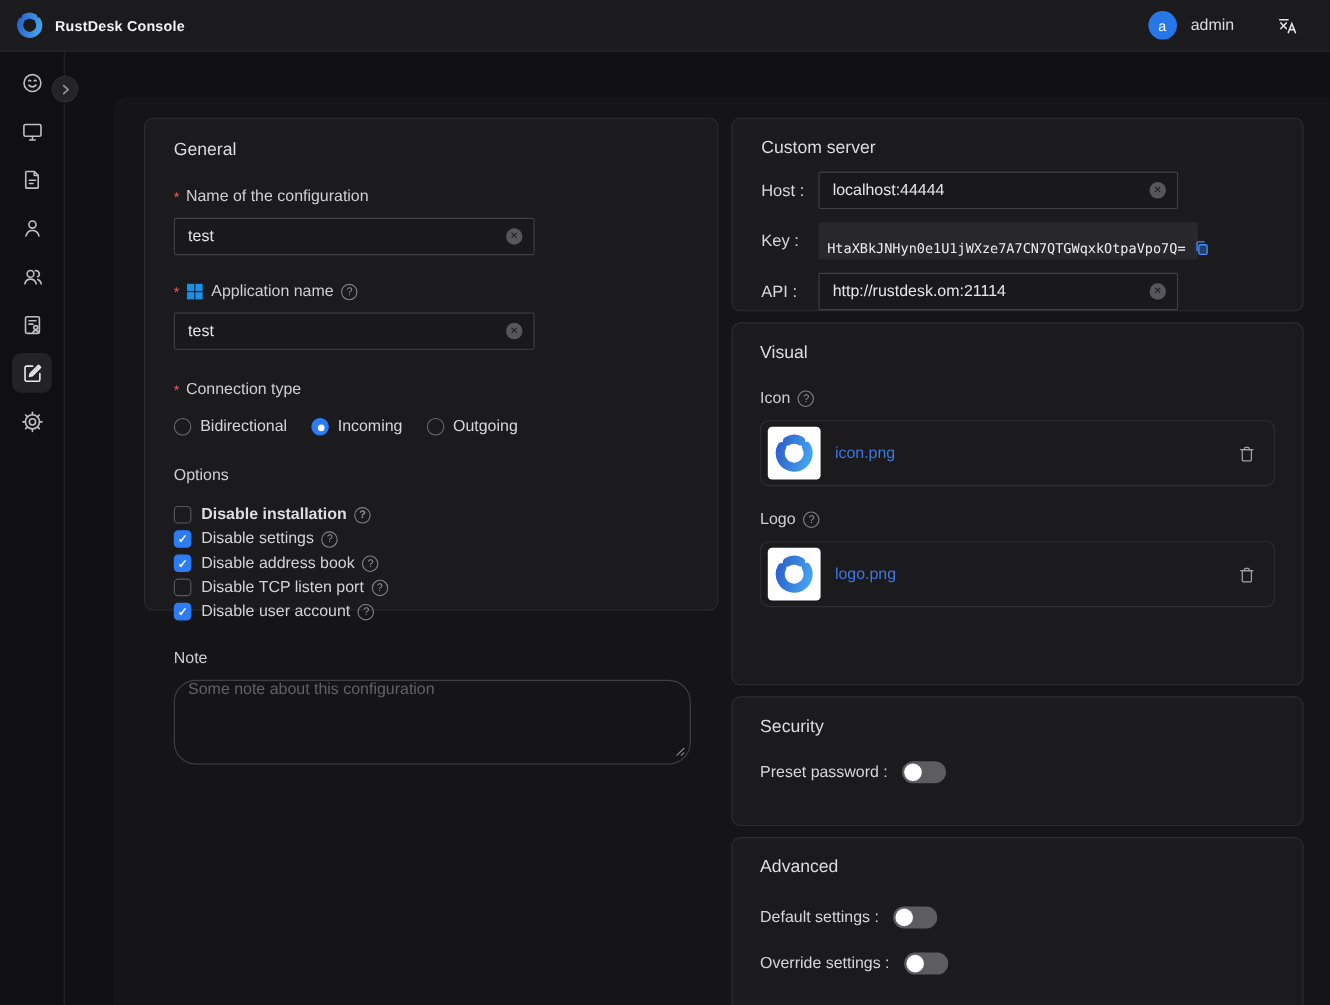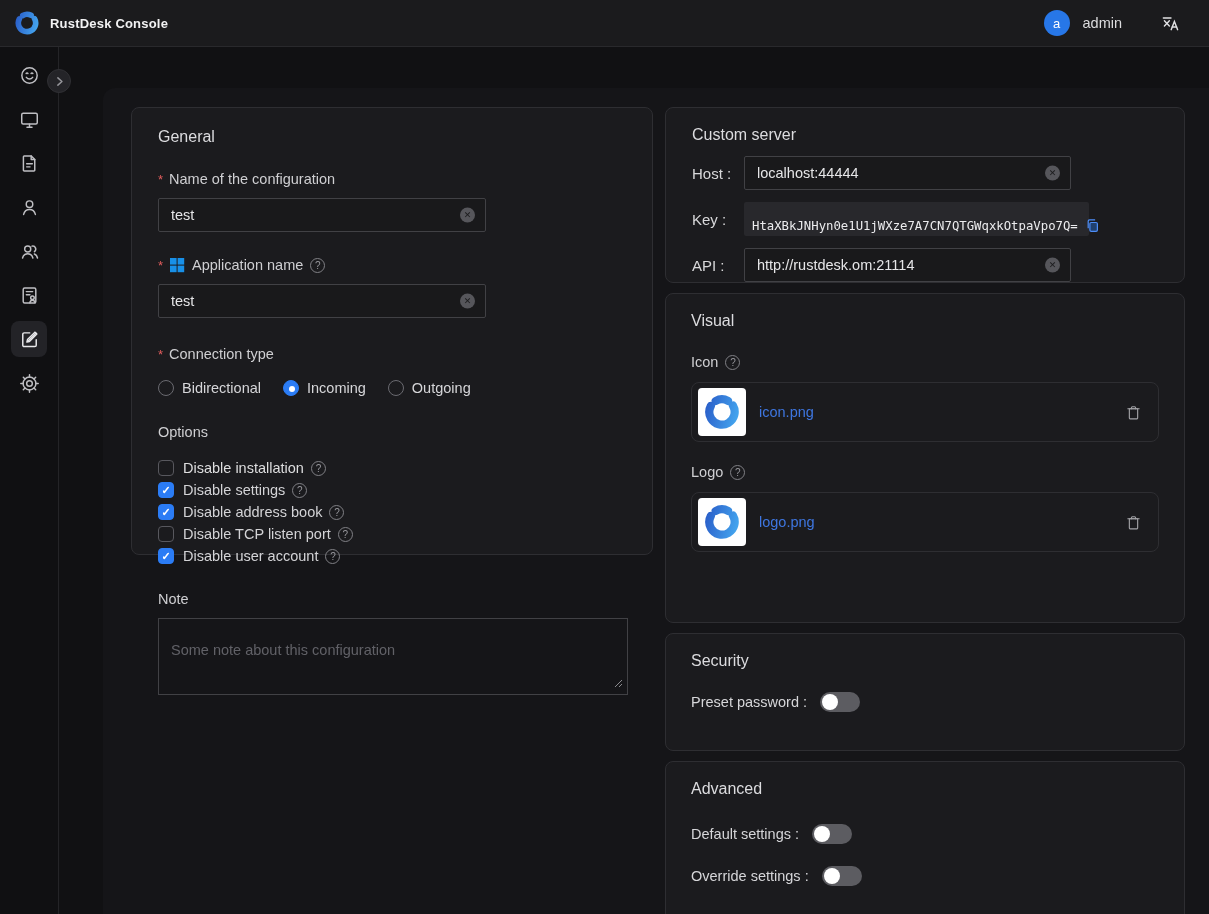--- a/index.html
+++ b/index.html
@@ -106,27 +106,27 @@
   .checkbox {
     width:16px; height:16px; border-radius:4px; border:1px solid #58585e;
     background:transparent; flex:none; position:relative; cursor:pointer;
   }
   .checkbox.checked { background:#2b7cf5; border-color:#2b7cf5; }
   .checkbox.checked::after {
     content:"\2713"; position:absolute; left:2.5px; top:0.5px;
     color:#fff; font-size:11px; font-weight:bold;
   }
   .opt-label { font-size:14.5px; color:#d3d3d6; display:flex; align-items:center; gap:7px; }
-  .opt-label.bold { font-weight:400; color:#dededf; }
+  .opt-label.bold { font-weight:700; color:#dededf; }
 
   
   .note-wrap { position:relative; margin-top:11px; }
   .textarea {
     width:470px; height:77px; background:transparent; border:1px solid #414145;
-    border-radius:0; color:#e6e6e8; font-size:14.5px; padding:23px 12px;
+    border-radius:20px; color:#e6e6e8; font-size:14.5px; padding:0 12px;
     resize:none; outline:none; font-family:"Liberation Sans", sans-serif;
   }
   .textarea::placeholder { color:#616167; }
   .resize-grip { position:absolute; right:3px; bottom:7px; }
 
   
   .server-row { display:flex; align-items:center; margin-top:12px; }
   .server-row:first-of-type { margin-top:16px; }
   .server-label { width:52px; flex:none; font-size:15px; color:#d8d8da; }
   .server-input-wrap { position:relative; width:327px; }

